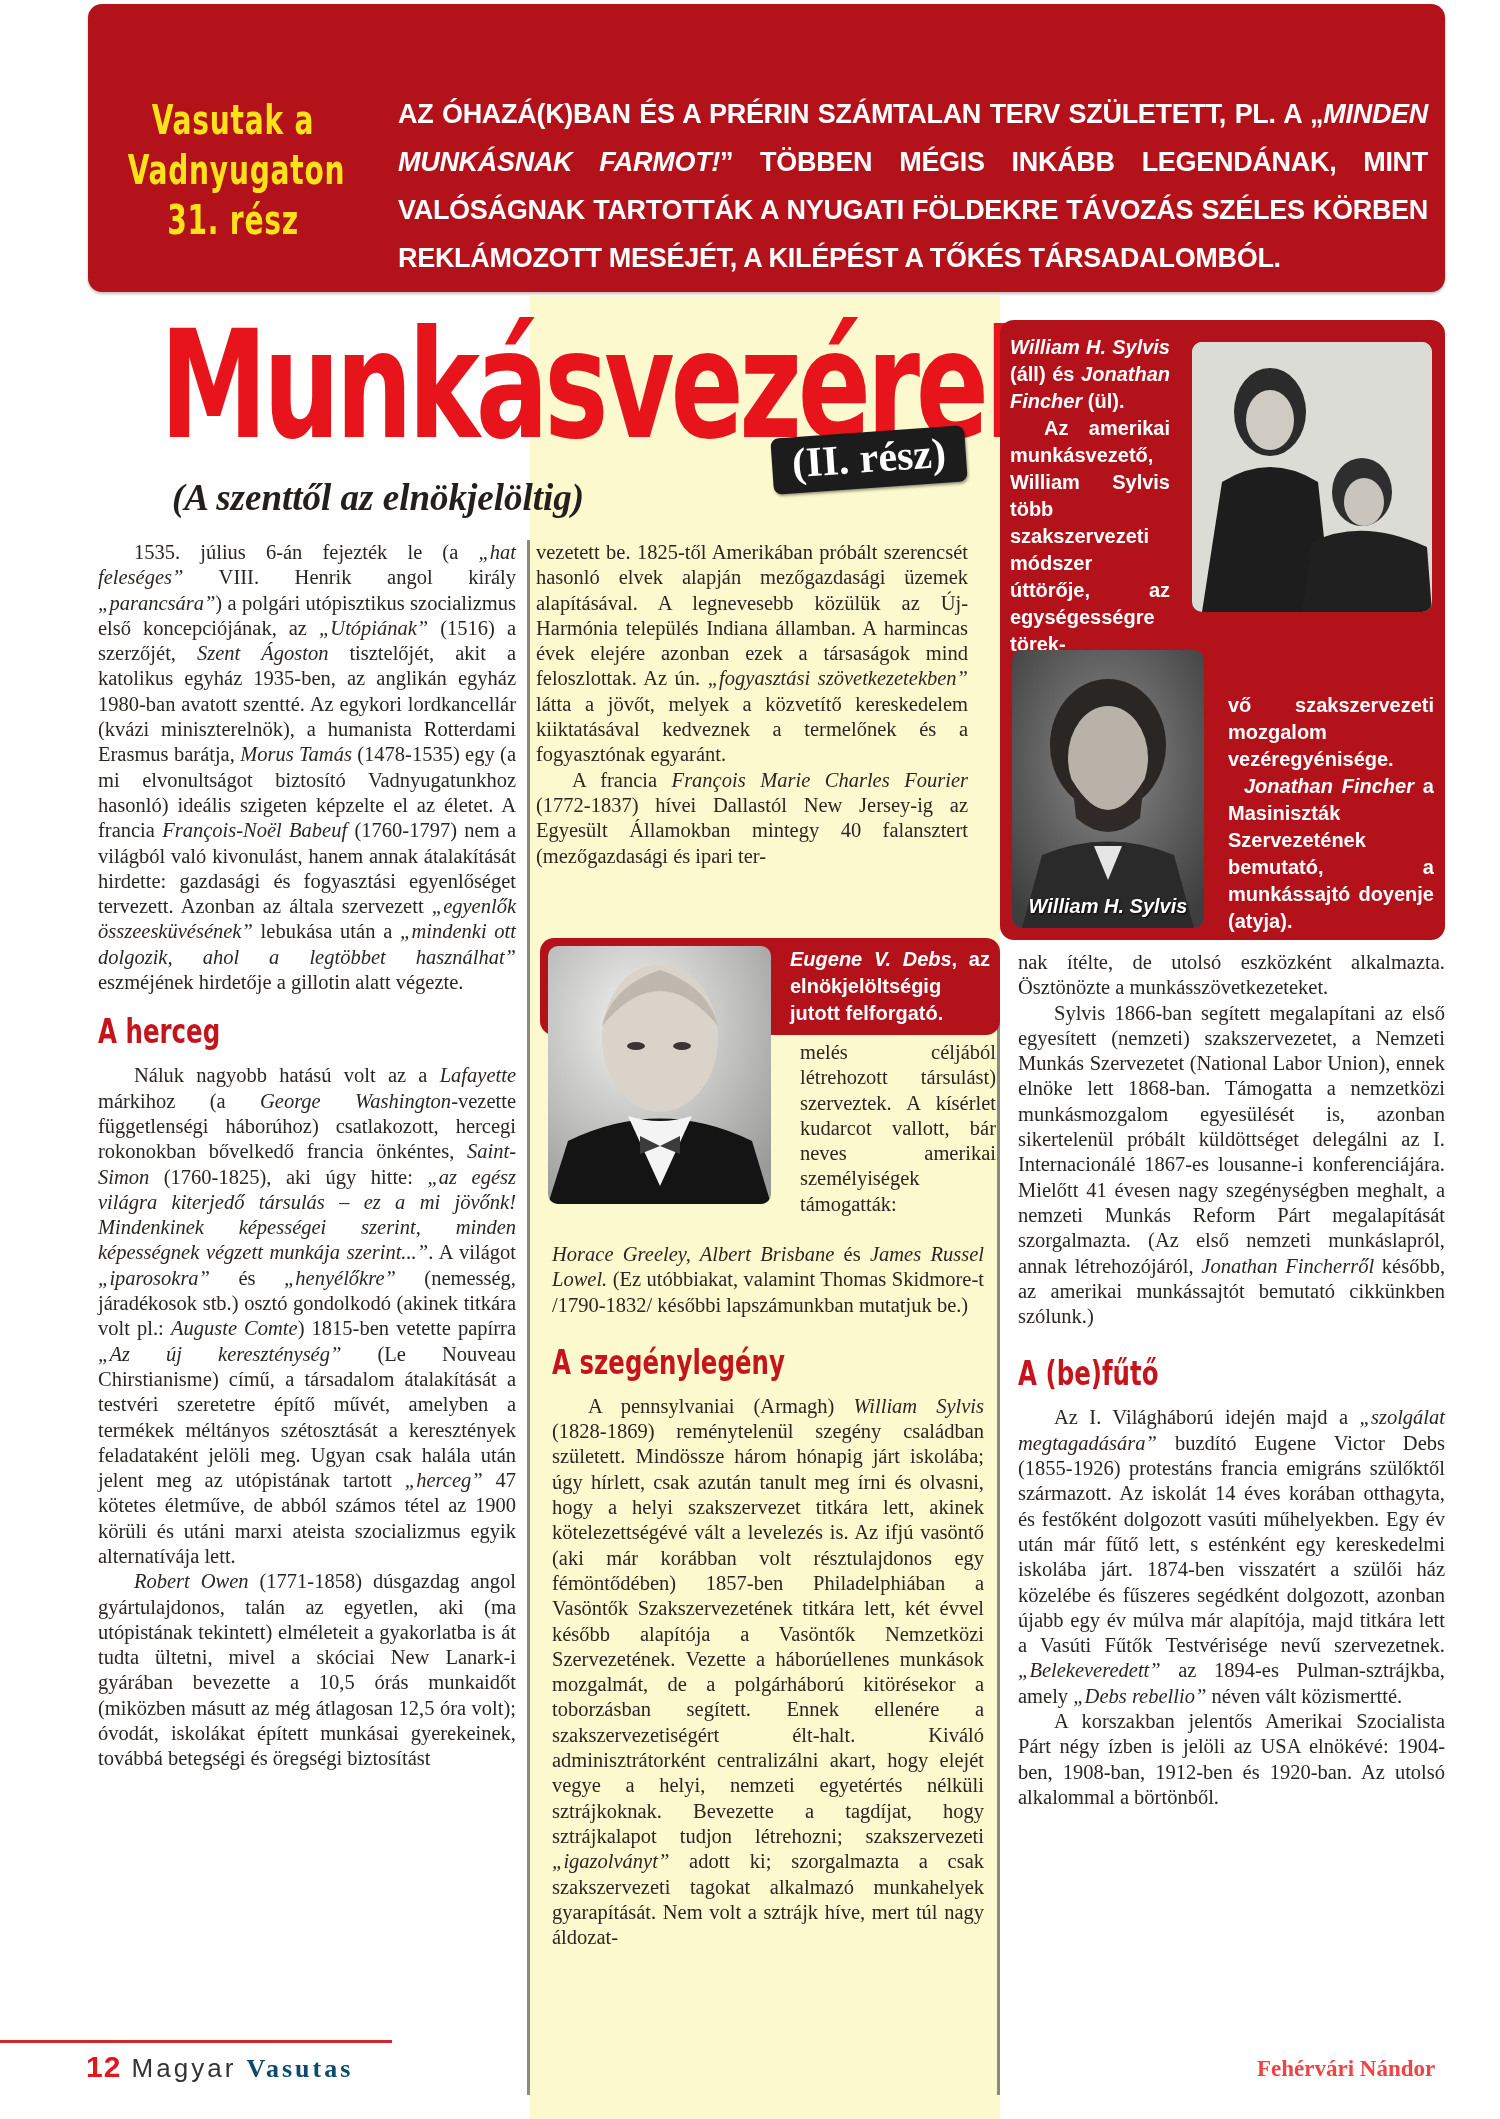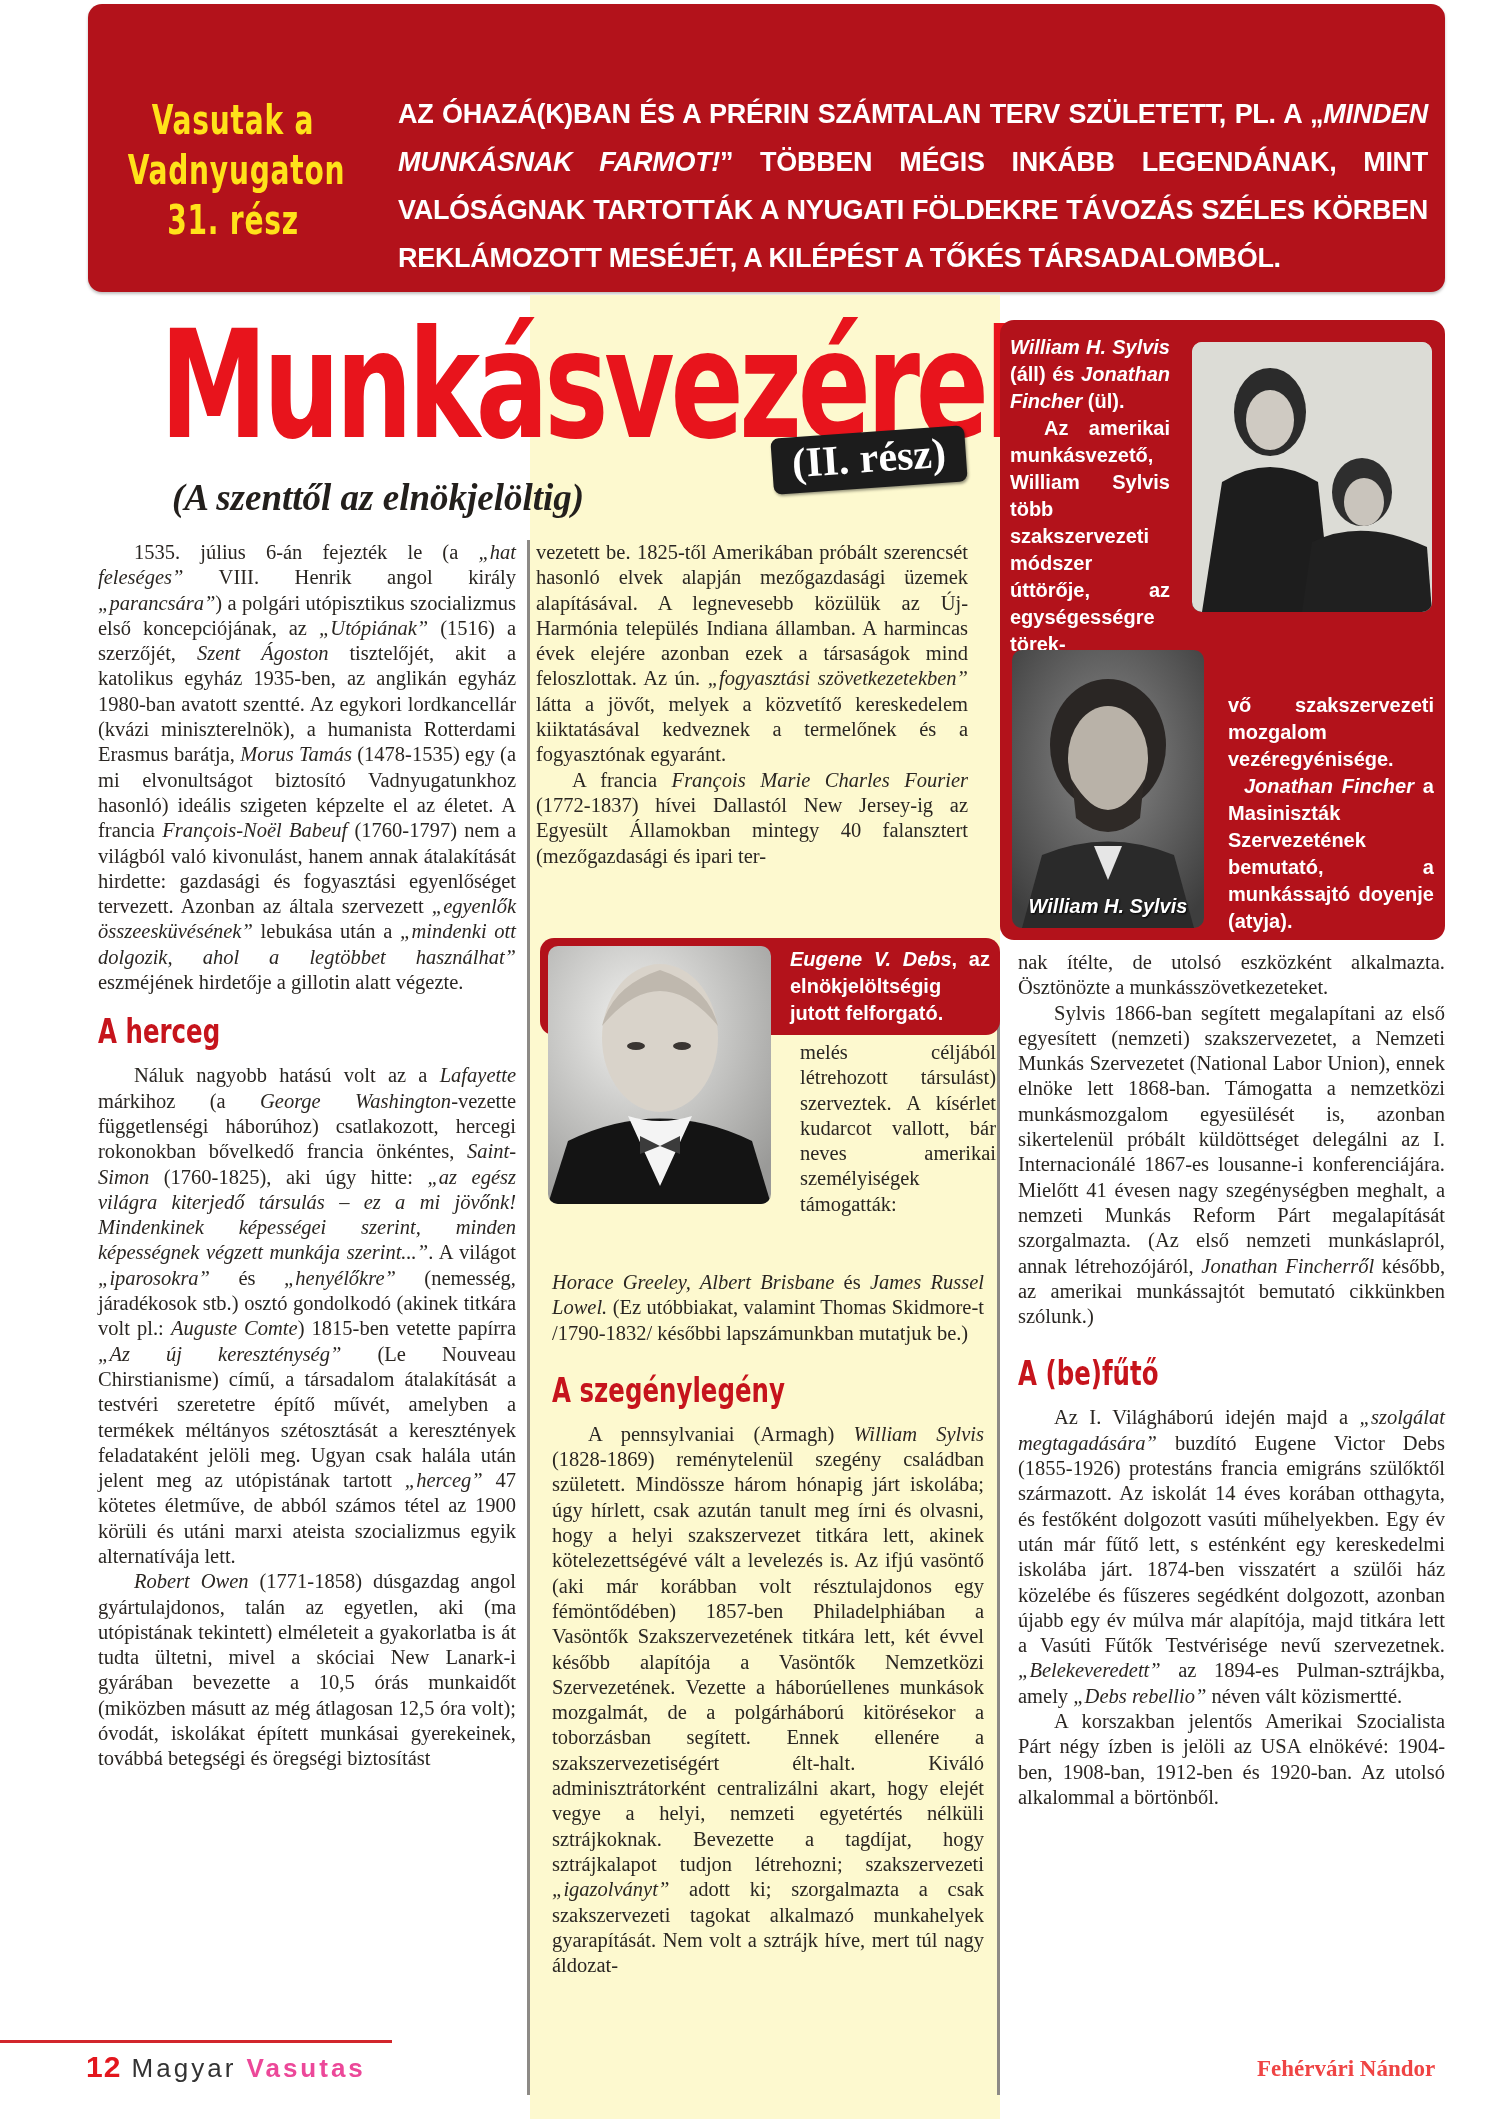--- a/index.html
+++ b/index.html
@@ -26,21 +26,21 @@
   
   .redbox{background:#b3121b;color:#fff;font-family:"Liberation Sans",sans-serif;font-weight:bold;border-radius:14px;}
   .cap{font-size:20px;line-height:27px;text-align:justify;}
   .cap em{font-style:italic;}
   .photo{border-radius:10px;overflow:hidden;}
   
   #footline{left:0;top:2040px;width:392px;height:3px;background:#d2262c;}
   #footer{left:86px;top:2050px;font-family:"Liberation Sans",sans-serif;font-size:26px;letter-spacing:3px;}
   #footer .num{color:#e3161d;font-weight:bold;font-size:30px;letter-spacing:1px;}
   #footer .mag{color:#333;}
-  #footer .vas{color:#ec4899;font-weight:bold;}
+  #footer .vas{color:#0c4a6e;font-weight:bold;font-family:Liberation Serif, serif;}
   #author{left:1257px;top:2056px;font-weight:bold;font-size:23px;color:#ef4444;}
 </style>
 </head>
 <body>
 
 <div class="abs" id="header"></div>
 <div class="abs" id="series">
   <div>Vasutak a</div>
   <div>Vadnyugaton</div>
   <div>31. rész</div>
@@ -125,21 +125,21 @@
 
 <div class="abs col" style="left:536px;top:540px;width:432px;">
   <p class="noind"><span>vezetett be. 1825-től Amerikában próbált szerencsét hasonló elvek alapján mezőgazdasági üzemek alapításával. A legnevesebb közülük az Új-Harmónia település Indiana államban. A harmincas évek elejére azonban ezek a társaságok mind feloszlottak. Az ún. </span><em>„fogyasztási szövetkezetekben”</em><span> látta a jövőt, melyek a közvetítő kereskedelem kiiktatásával kedveznek a termelőnek és a fogyasztónak egyaránt.</span></p>
   <p><span>A francia </span><em>François Marie Charles Fourier</em><span> (1772-1837) hívei Dallastól New Jersey-ig az Egyesült Államokban mintegy 40 falansztert (mezőgazdasági és ipari ter-</span></p>
 </div>
 
 <div class="abs col" style="left:788px;top:1040px;width:196px;margin-left:12px;">
   <p class="noind"><span>melés céljából létrehozott társulást) szerveztek. A kísérlet kudarcot vallott, bár neves amerikai személyiségek támogatták: </span></p>
 </div>
 
-<div class="abs col" style="left:552px;top:1242px;width:432px;margin-top:28px;">
+<div class="abs col" style="left:552px;top:1242px;width:432px;">
   <p class="noind"><em>Horace Greeley, Albert Brisbane</em><span> és </span><em>James Russel Lowel.</em><span> (Ez utóbbiakat, valamint Thomas Skidmore-t /1790-1832/ későbbi lapszámunkban mutatjuk be.)</span></p>
   <div class="sect" style="margin-top:22px;">A szegénylegény</div>
   <p><span>A pennsylvaniai (Armagh) </span><em>William Sylvis</em><span> (1828-1869) reménytelenül szegény családban született. Mindössze három hónapig járt iskolába; úgy hírlett, csak azután tanult meg írni és olvasni, hogy a helyi szakszervezet titkára lett, akinek kötelezettségévé vált a levelezés is. Az ifjú vasöntő (aki már korábban volt résztulajdonos egy fémöntődében) 1857-ben Philadelphiában a Vasöntők Szakszervezetének titkára lett, két évvel később alapítója a Vasöntők Nemzetközi Szervezetének. Vezette a háborúellenes munkások mozgalmát, de a polgárháború kitörésekor a toborzásban segített. Ennek ellenére a szakszervezetiségért élt-halt. Kiváló adminisztrátorként centralizálni akart, hogy elejét vegye a helyi, nemzeti egyetértés nélküli sztrájkoknak. Bevezette a tagdíjat, hogy sztrájkalapot tudjon létrehozni; szakszervezeti </span><em>„igazolványt”</em><span> adott ki; szorgalmazta a csak szakszervezeti tagokat alkalmazó munkahelyek gyarapítását. Nem volt a sztrájk híve, mert túl nagy áldozat-</span></p>
 </div>
 
 <div class="abs col" style="left:1018px;top:950px;width:427px;">
   <p class="noind"><span>nak ítélte, de utolsó eszközként alkalmazta. Ösztönözte a munkásszövetkezeteket.</span></p>
   <p><span>Sylvis 1866-ban segített megalapítani az első egyesített (nemzeti) szakszervezetet, a Nemzeti Munkás Szervezetet (National Labor Union), ennek elnöke lett 1868-ban. Támogatta a nemzetközi munkásmozgalom egyesülését is, azonban sikertelenül próbált küldöttséget delegálni az I. Internacionálé 1867-es lousanne-i konferenciájára. Mielőtt 41 évesen nagy szegénységben meghalt, a nemzeti Munkás Reform Párt megalapítását szorgalmazta. (Az első nemzeti munkáslapról, annak létrehozójáról, </span><em>Jonathan Fincherről</em><span> később, az amerikai munkássajtót bemutató cikkünkben szólunk.)</span></p>
   <div class="sect" style="margin-top:22px;">A (be)fűtő</div>
   <p><span>Az I. Világháború idején majd a </span><em>„szolgálat megtagadására”</em><span> buzdító Eugene Victor Debs (1855-1926) protestáns francia emigráns szülőktől származott. Az iskolát 14 éves korában otthagyta, és festőként dolgozott vasúti műhelyekben. Egy év után már fűtő lett, s esténként egy kereskedelmi iskolába járt. 1874-ben visszatért a szülői ház közelébe és fűszeres segédként dolgozott, azonban újabb egy év múlva már alapítója, majd titkára lett a Vasúti Fűtők Testvérisége nevű szervezetnek. </span><em>„Belekeveredett”</em><span> az 1894-es Pulman-sztrájkba, amely </span><em>„Debs rebellio”</em><span> néven vált közismertté.</span></p>

